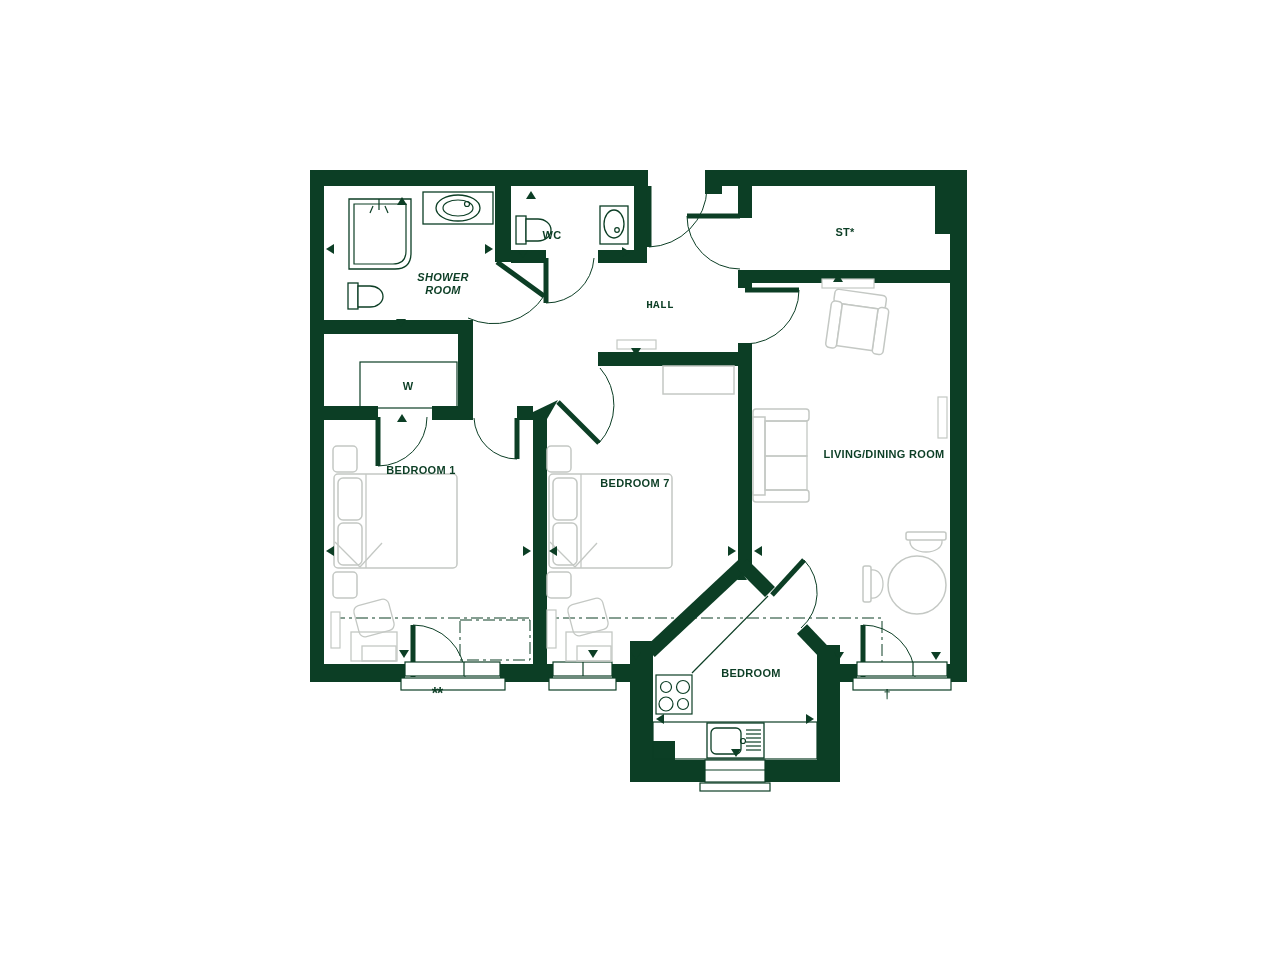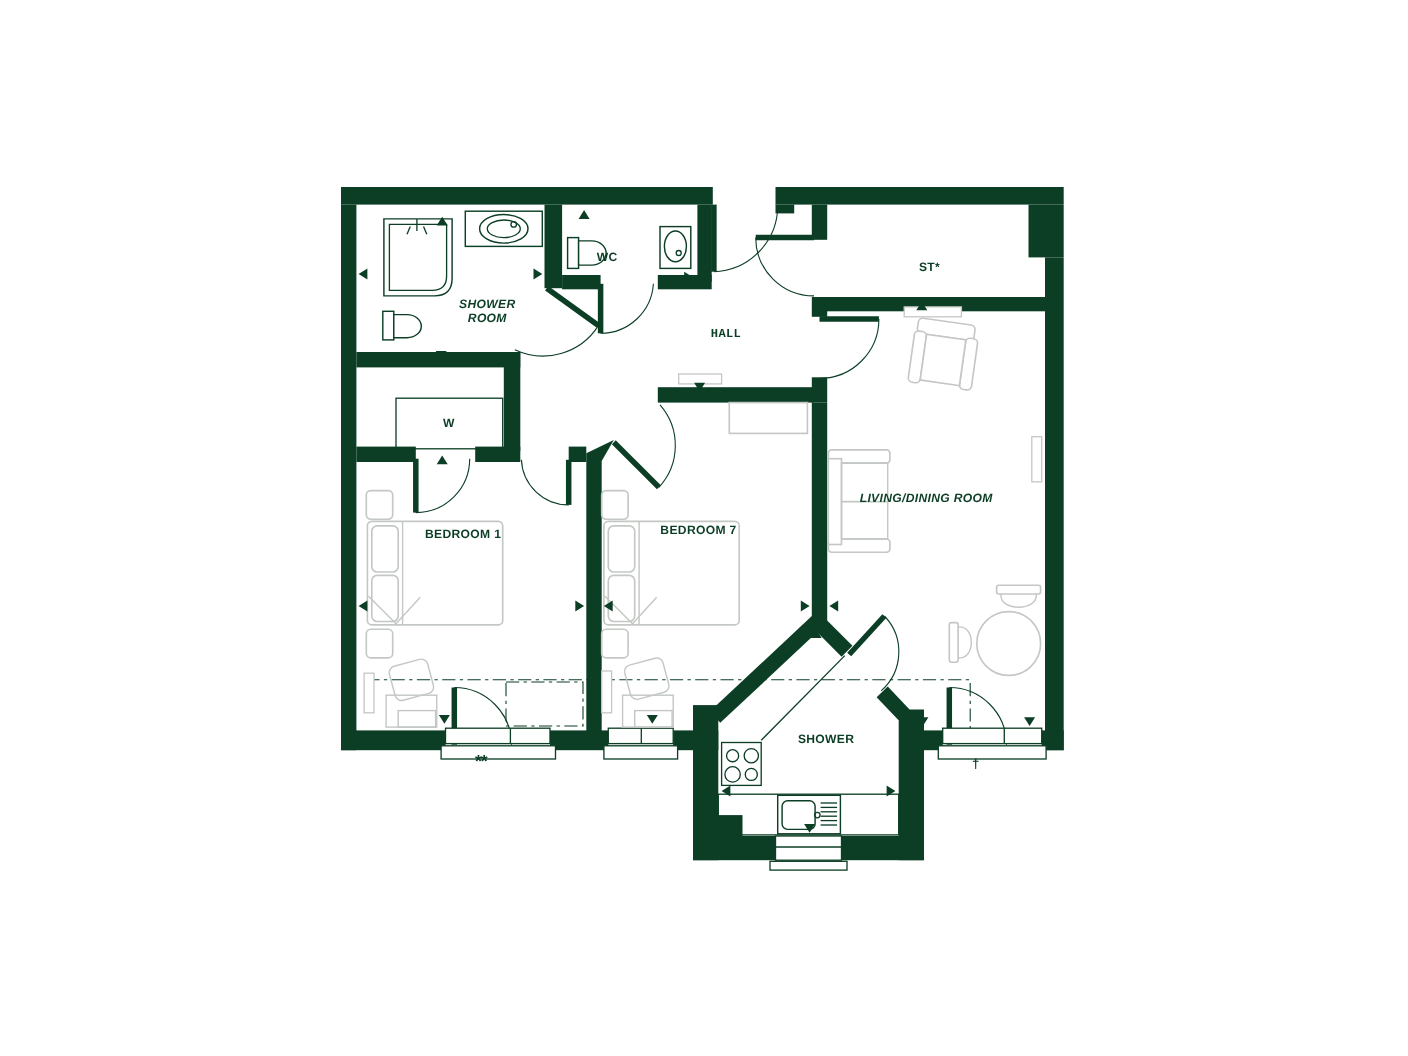--- a/index.html
+++ b/index.html
@@ -251,21 +251,21 @@
     <polygon class="arrow" points="664,714 664,724 656,719"></polygon>
     <polygon class="arrow" points="806,714 806,724 814,719"></polygon>
     <polygon class="arrow" points="731,749 741,749 736,757"></polygon>
     <polygon class="arrow" points="737,580 747,580 742,572"></polygon>
   </g>
 </svg>
 
 <div class="lbl wrap" style="left:443px;top:284px;font-style:italic;">SHOWER ROOM</div>
 <div class="lbl" style="left:552px;top:222px;margin-top:13px;">WC</div>
 <div class="lbl" style="left:660px;top:305px;font-family:Liberation Mono, monospace;">HALL</div>
-<div class="lbl" style="left:845px;top:244px;">ST*</div>
+<div class="lbl" style="left:845px;top:232px;">ST*</div>
 <div class="lbl" style="left:408px;top:386px;">W</div>
-<div class="lbl" style="left:421px;top:487px;">BEDROOM 1</div>
+<div class="lbl" style="left:421px;top:470px;">BEDROOM 1</div>
 <div class="lbl" style="left:635px;top:483px;">BEDROOM 7</div>
-<div class="lbl" style="left:842px;top:454px;font-style:italic;">LIVING/DINING ROOM</div>
-<div class="lbl" style="left:751px;top:673px;">SHOWER</div>
+<div class="lbl" style="left:884px;top:454px;">LIVING/DINING ROOM</div>
+<div class="lbl" style="left:751px;top:673px;">BEDROOM</div>
 <div class="lbl note" style="left:437px;top:694px;">**</div>
 <div class="lbl dagger" style="left:887px;top:694px;">†</div>
 </div>
 
 </body></html>

